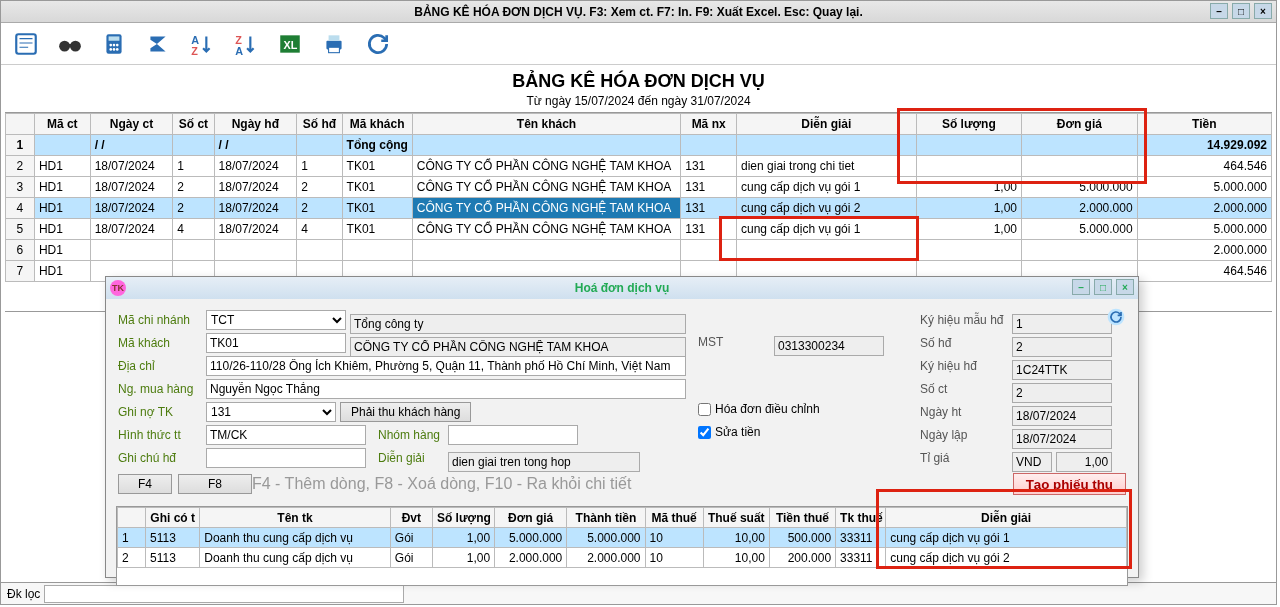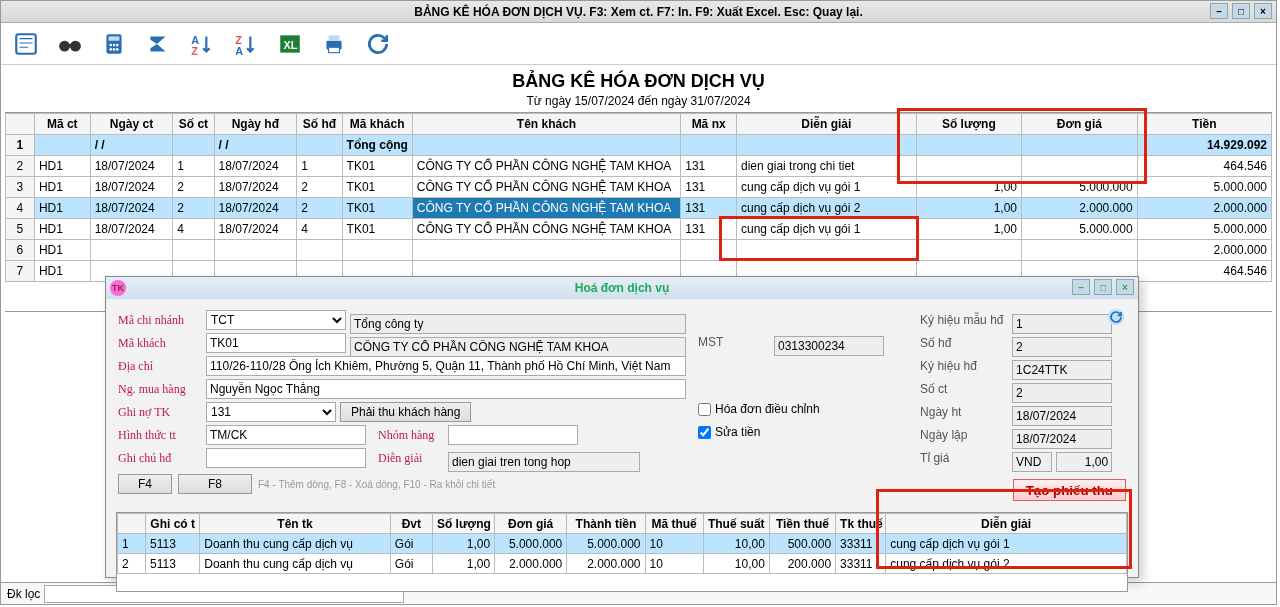--- a/index.html
+++ b/index.html
@@ -36,21 +36,21 @@
 .redbox { position: absolute; border: 3px solid #d21; pointer-events: none; z-index: 100; }
 
 
 .dialog { position: absolute; left: 105px; top: 276px; width: 1034px; height: 302px; background: #f2f2f2; border: 1px solid #888; z-index: 50; box-shadow: 4px 4px 10px rgba(0,0,0,.2); }
 .dlg-title { height: 22px; background: linear-gradient(#e6eef6,#cfe0ef); display: flex; align-items: center; justify-content: center; position: relative; font-weight: bold; color: #2a5; font-size: 12px; }
 .dlg-title .tk-icon { position: absolute; left: 4px; top: 3px; width: 16px; height: 16px; border-radius: 50%; background: #f6d; font-size: 9px; display: flex; align-items: center; justify-content: center; color: #833; font-weight: bold; }
 .dlg-title .win-controls { position: absolute; right: 4px; top: 2px; display: flex; gap: 4px; }
 
 .dlg-body { padding: 10px 12px 6px; position: relative; }
 .form-row { display: flex; align-items: center; height: 22px; margin-bottom: 1px; }
-.form-label { width: 88px; color: #be185d; font-size: 12px; font-family: Liberation Serif, serif; }
+.form-label { width: 88px; color: #4d7c0f; font-size: 12px; }
 .form-label2 { width: 76px; color: #555; font-size: 12px; }
 .form-label3 { width: 92px; color: #555; font-size: 12px; text-align: left; margin-left: 12px; }
 .fld { height: 20px; border: 1px solid #aaa; background: #fff; padding: 0 3px; font-size: 12px; }
 .fld.ro { background: #eee; margin-top: 8px; }
 .sel { height: 20px; border: 1px solid #aaa; background: #fff; font-size: 12px; }
 .btn-gray { background: linear-gradient(#eee,#ddd); border: 1px solid #999; height: 20px; padding: 0 10px; font-size: 12px; cursor: pointer; }
 .btn-red { background: linear-gradient(#fee,#fcc); border: 1px solid #c66; color: #a00; font-weight: bold; height: 22px; padding: 0 12px; cursor: pointer; }
 input[type=checkbox] { vertical-align: middle; margin-right: 4px; }
 
 .dlg-cols { display: flex; gap: 12px; }
@@ -61,21 +61,21 @@
 .refresh-icon { position: absolute; right: 12px; top: 8px; width: 20px; height: 20px; cursor: pointer; }
 
 .dlg-grid-wrap { margin: 4px 10px 0; border: 1px solid #999; height: 80px; overflow: hidden; background: #fff; }
 table.dlg-grid { border-collapse: collapse; width: 100%; table-layout: fixed; }
 table.dlg-grid th, table.dlg-grid td { border: 1px solid #bbb; padding: 2px 4px; height: 20px; font-size: 12px; white-space: nowrap; overflow: hidden; }
 table.dlg-grid th { background: #f5f5f5; font-weight: bold; text-align: center; }
 table.dlg-grid .num { text-align: right; }
 tr.dlg-sel td { background: #bde4ff; }
 td.dlg-sel-cell { background: #bde4ff; }
 
-.hint { color: #999; font-size: 10px; margin-left: 6px; }
+.hint { color: #999; font-size: 16px; }
 </style>
 </head>
 <body>
 
 <div class="main-window">
   <div class="title-bar">
     <span>BẢNG KÊ HÓA ĐƠN DỊCH VỤ. F3: Xem ct. F7: In. F9: Xuất Excel. Esc: Quay lại.</span>
     <div class="win-controls">
       <div class="win-btn">–</div>
       <div class="win-btn">□</div>
@@ -410,21 +410,21 @@
         </div>
         <div class="form-row">
           <div class="form-label3">Ngày lập</div>
           <input class="fld ro" style="width: 100px;" value="18/07/2024">
         </div>
         <div class="form-row">
           <div class="form-label3">Tỉ giá</div>
           <input class="fld ro" style="width: 40px; text-align: left;" value="VND">
           <input class="fld ro" style="width: 56px; margin-left: 4px; text-align: right;" value="1,00">
         </div>
-        <div class="form-row" style="justify-content:flex-end;margin-top:10px">
+        <div class="form-row" style="justify-content:flex-end;margin-top:4px">
           <button class="btn-red">Tạo phiếu thu</button>
         </div>
       </div>
     </div>
   </div>
 
   <div class="dlg-grid-wrap">
     <table class="dlg-grid">
       <colgroup>
         <col style="width:28px">

